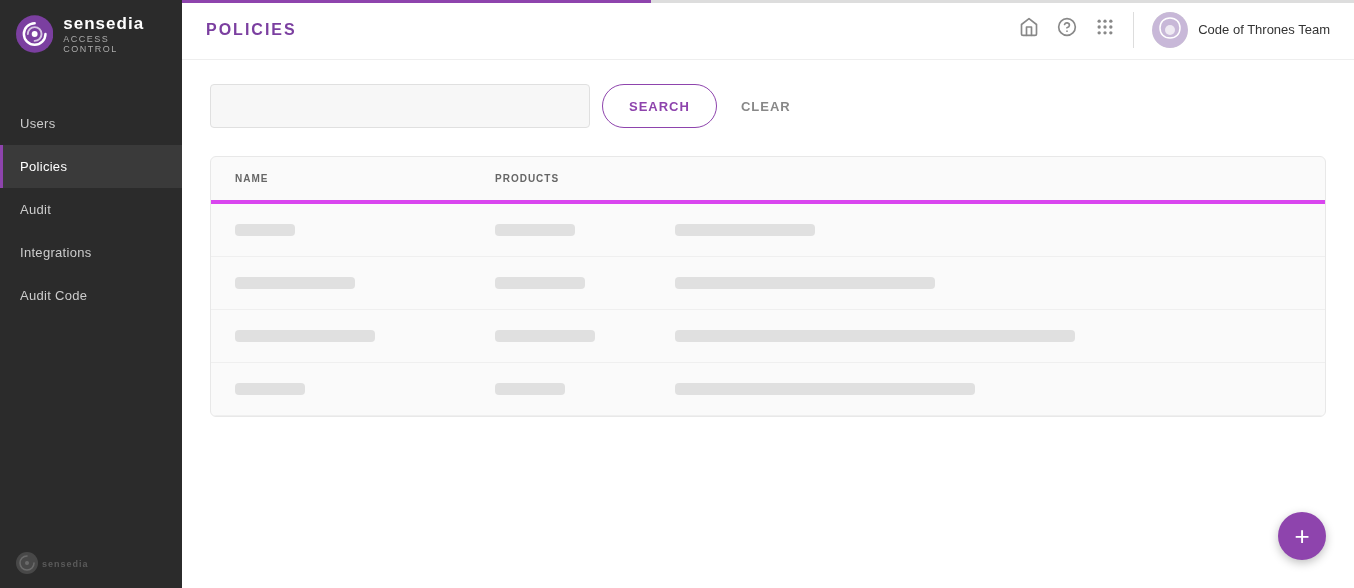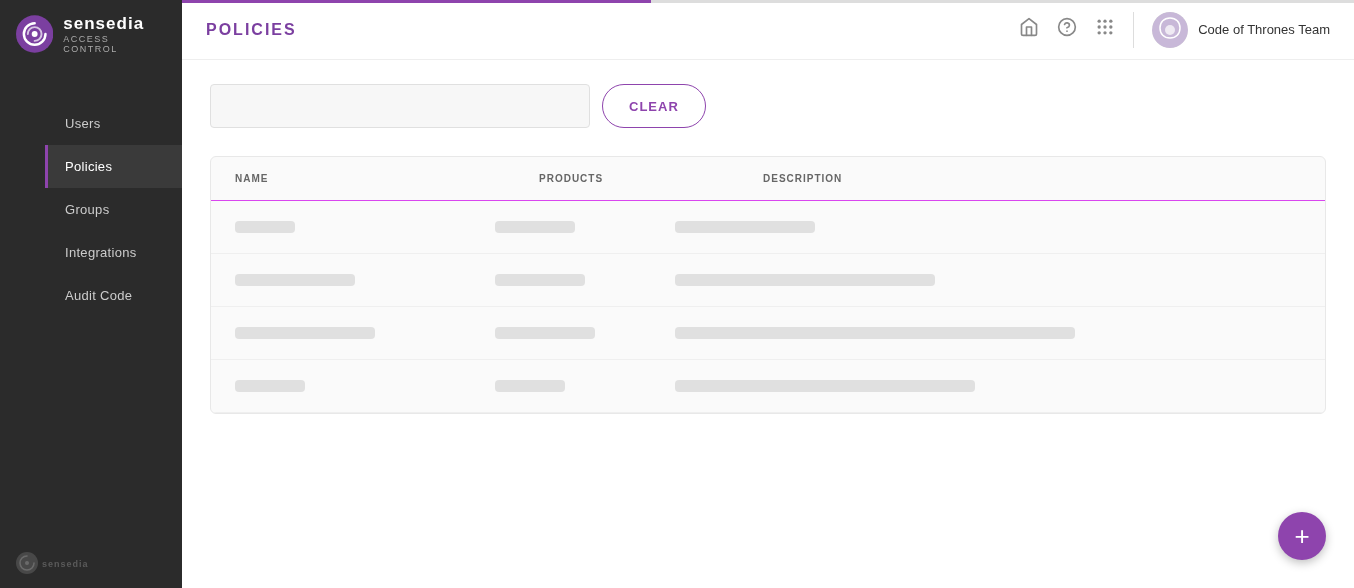--- a/index.html
+++ b/index.html
@@ -37,21 +37,20 @@
     }
     .logo-sub {
       color: #aaa;
       font-size: 9px;
       letter-spacing: 1.5px;
       font-weight: 400;
     }
     .sidebar-nav {
       flex: 1;
       margin-top: 10px;
-      padding-left: 45px;
     }
     .nav-item {
       padding: 14px 20px;
       color: #ccc;
       font-size: 13px;
       font-weight: 500;
       cursor: pointer;
       letter-spacing: 0.3px;
       transition: background 0.15s;
     }
@@ -198,22 +197,21 @@
     .table-container {
       border: 1px solid #e8e8e8;
       border-radius: 6px;
       background: #fafafa;
       overflow: hidden;
     }
     .table-header {
       display: grid;
       grid-template-columns: 260px 180px 1fr;
       padding: 16px 24px;
-      border-bottom: 1px solid #d946ef;
-      gap: 44px;
+      border-bottom: 4px solid #d946ef;
     }
     .col-header {
       font-size: 10px;
       font-weight: 700;
       letter-spacing: 1px;
       color: #666;
       text-transform: uppercase;
     }
     .table-body {}
     .table-row {
@@ -273,21 +271,21 @@
   </div>
 
   <div class="sidebar-nav">
     <div class="nav-item">
       <span>Users</span>
     </div>
     <div class="nav-item active">
       <span>Policies</span>
     </div>
     <div class="nav-item">
-      <span>Groups</span>
+      <span>Audit</span>
     </div>
     <div class="nav-item">
       <span>Integrations</span>
     </div>
     <div class="nav-item">
       <span>Audit Code</span>
     </div>
   </div>
 
   <div class="sidebar-footer">
@@ -342,28 +340,28 @@
         </div>
         <span class="user-name">Code of Thrones Team</span>
       </div>
     </div>
   </div>
 
   <div class="content">
 
     <div class="search-row">
       <input type="text" class="search-input" placeholder="" style="">
-      <button class="search-btn">CLEAR</button>
+      <button class="search-btn">SEARCH</button>
+      <button class="clear-btn">CLEAR</button>
     </div>
 
     <div class="table-container">
       <div class="table-header">
         <span class="col-header">NAME</span>
         <span class="col-header">PRODUCTS</span>
-        <span class="col-header">DESCRIPTION</span>
       </div>
       <div class="table-body">
 
         <div class="table-row">
           <div>
               <div class="skeleton" style="width:60px;"></div>
             </div>
           <div>
               <div class="skeleton" style="width:80px;"></div>
             </div>

